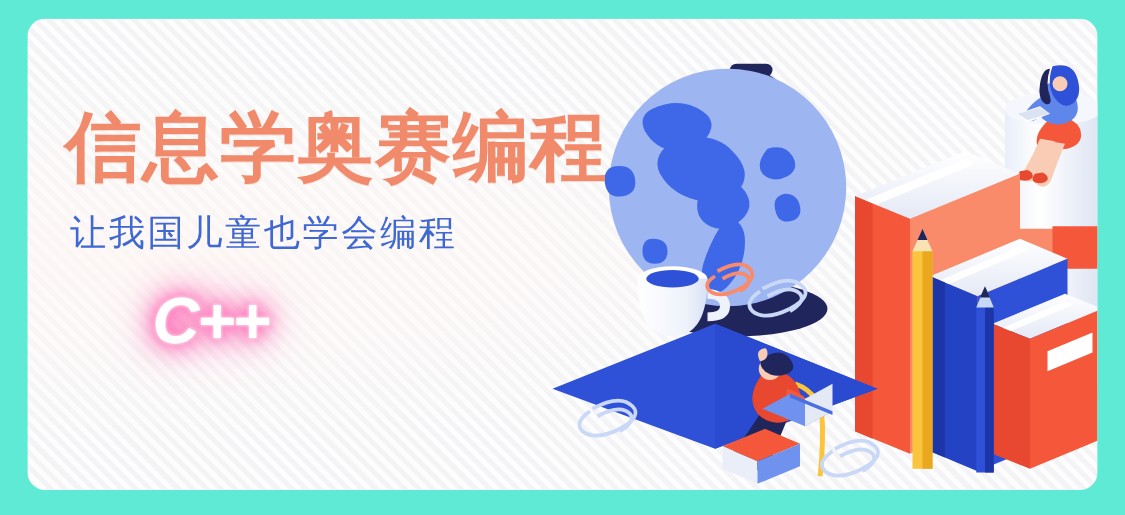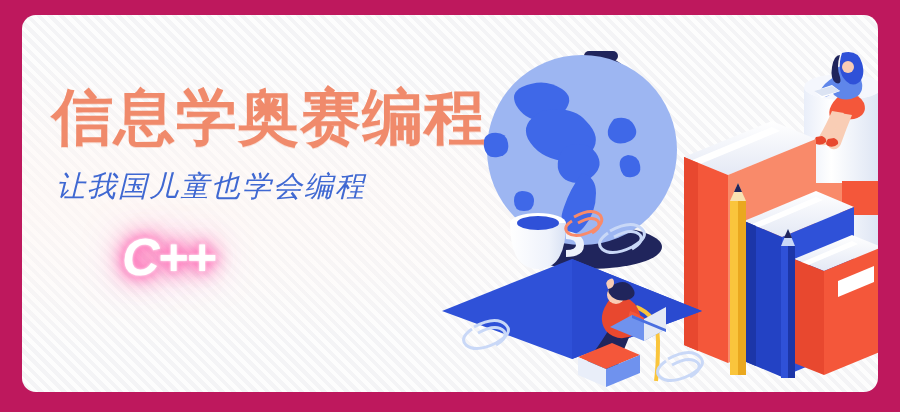--- a/index.html
+++ b/index.html
@@ -4,21 +4,21 @@
 <style>
   html, body {
     margin: 0;
     padding: 0;
     background: #ffffff;
   }
   #banner {
     position: relative;
     width: 900px;
     height: 412px;
-    background: #be185d;
+    background: #5eead4;
     overflow: hidden;
     font-family: "Liberation Sans", "DejaVu Sans", sans-serif;
   }
   
   #card {
     position: absolute;
     left: 22px;
     top: 15px;
     width: 856px;
     height: 377px;
@@ -59,21 +59,20 @@
     margin: 0;
     text-shadow: 0 1px 0 rgba(240,138,107,0.25);
   }
   #subtitle {
     margin: 18px 0 0 4px;
     font-size: 29px;
     font-weight: 400;
     color: #3f68d2;
     letter-spacing: 2px;
     white-space: nowrap;
-    font-style: italic;
   }
   #cpp-logo {
     margin: 24px 0 0 70px;
     font-size: 52px;
     font-weight: 700;
     font-style: italic;
     color: #ffffff;
     letter-spacing: -2px;
     line-height: 1;
     text-shadow:

